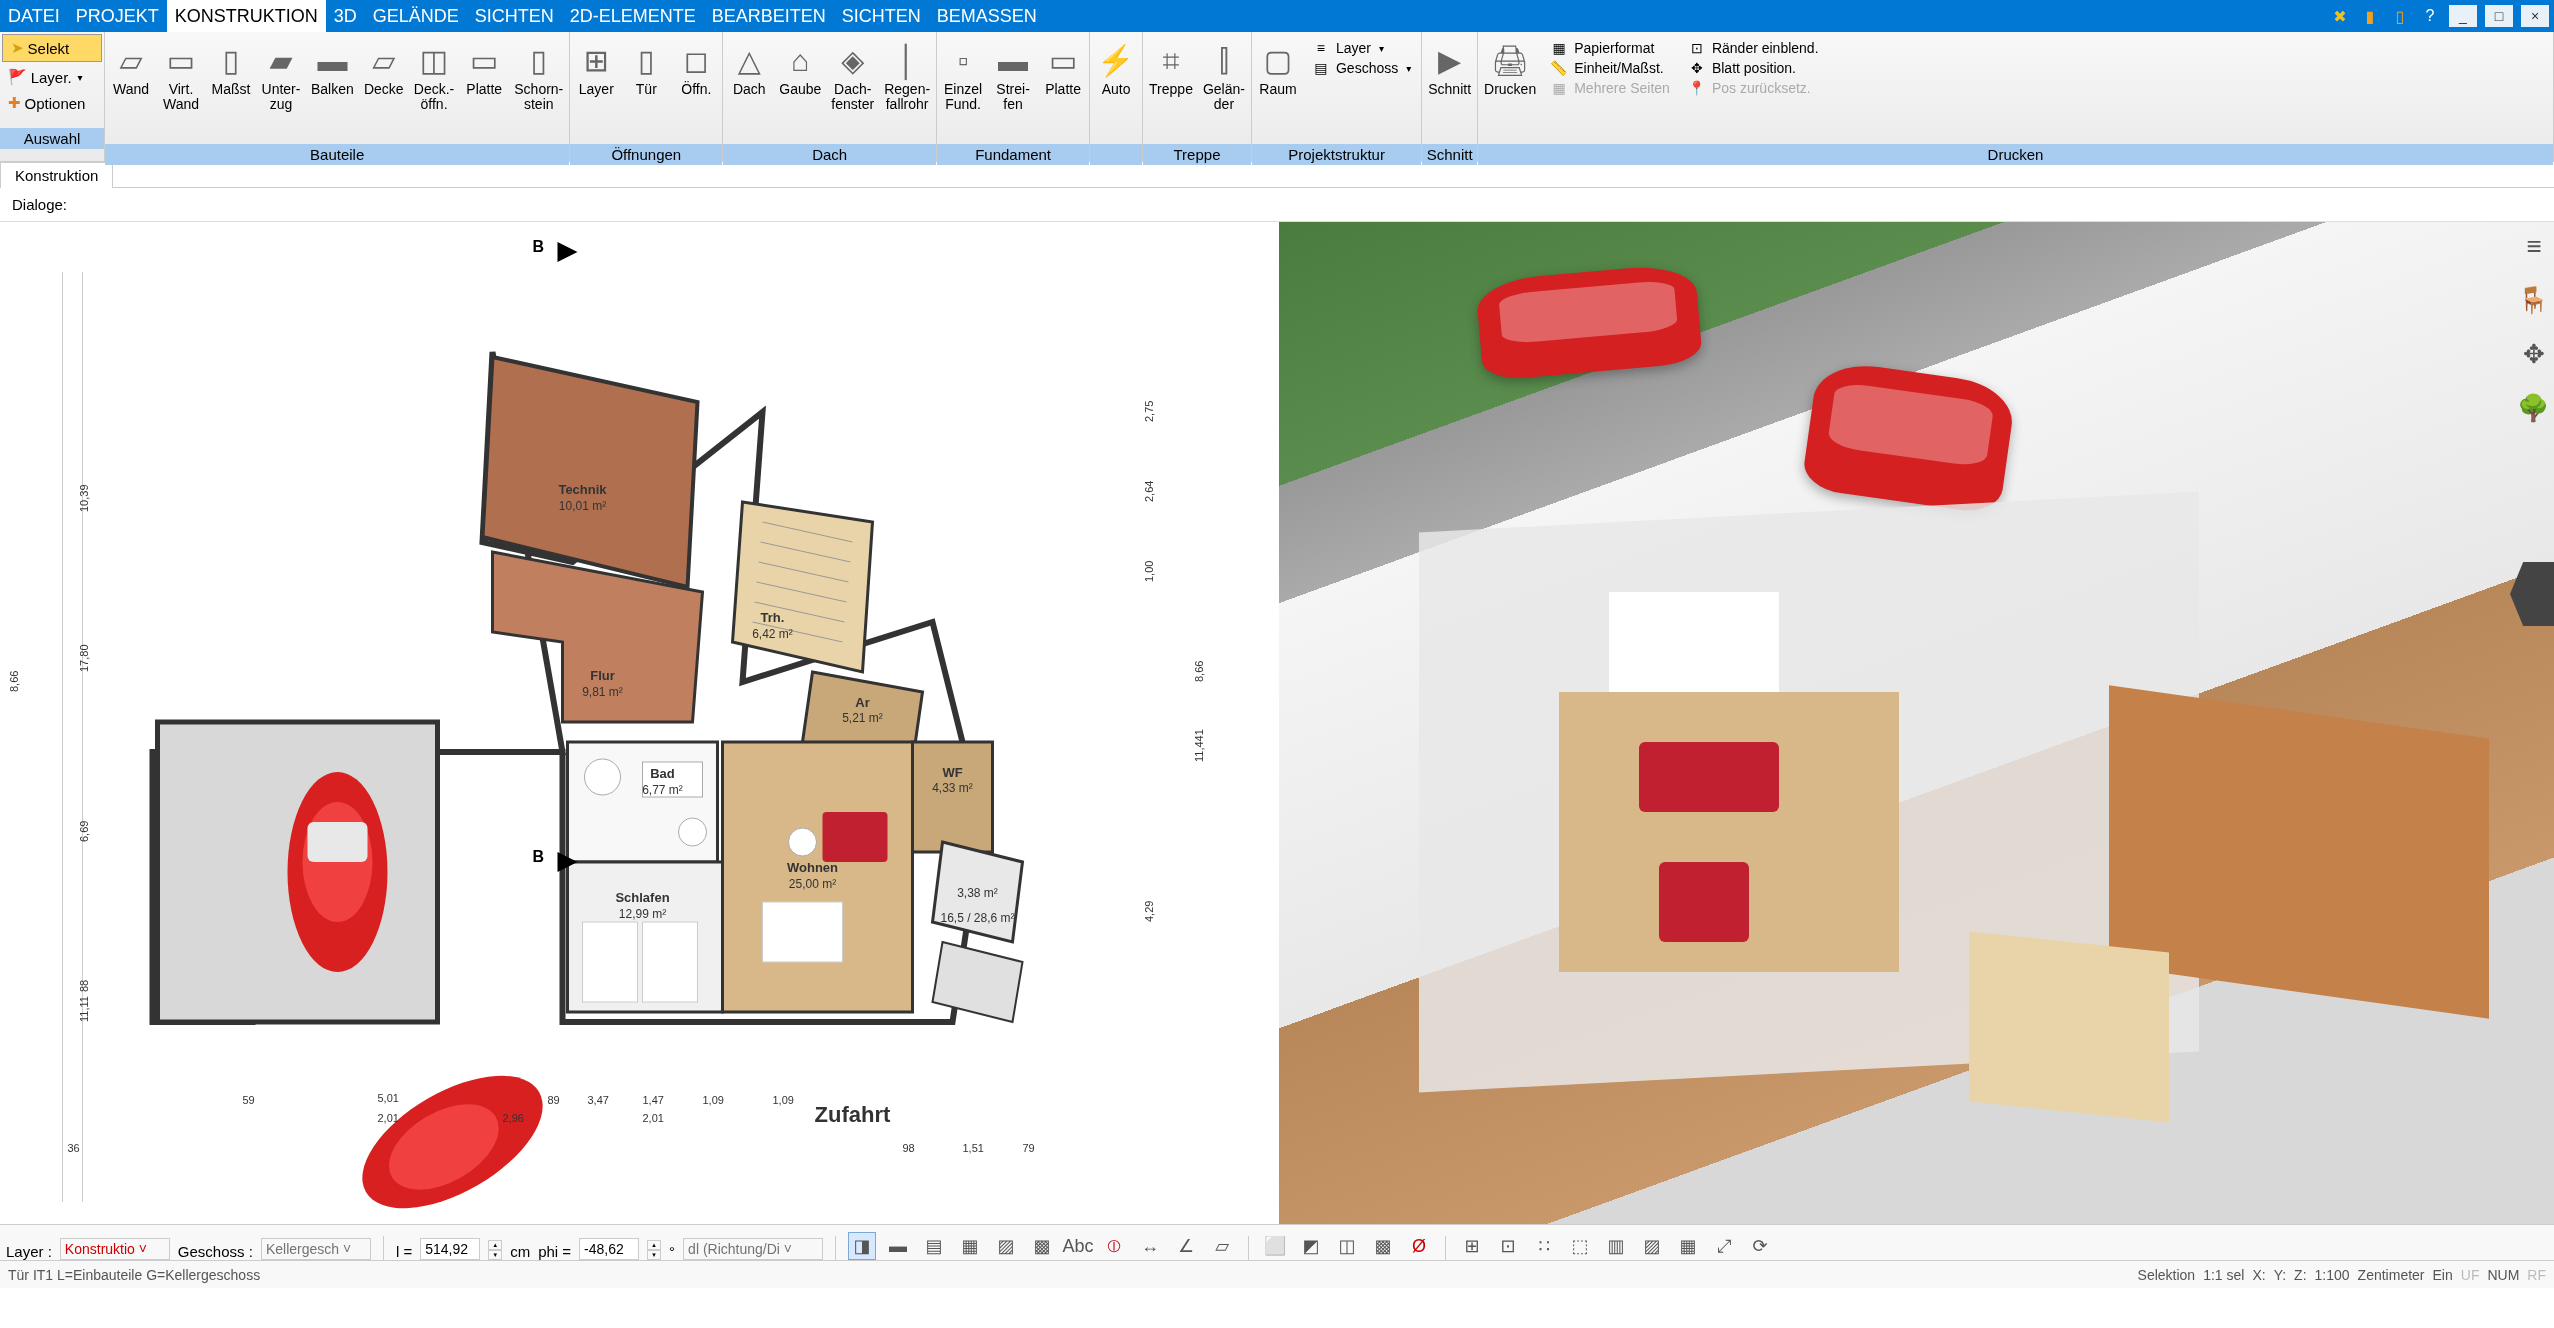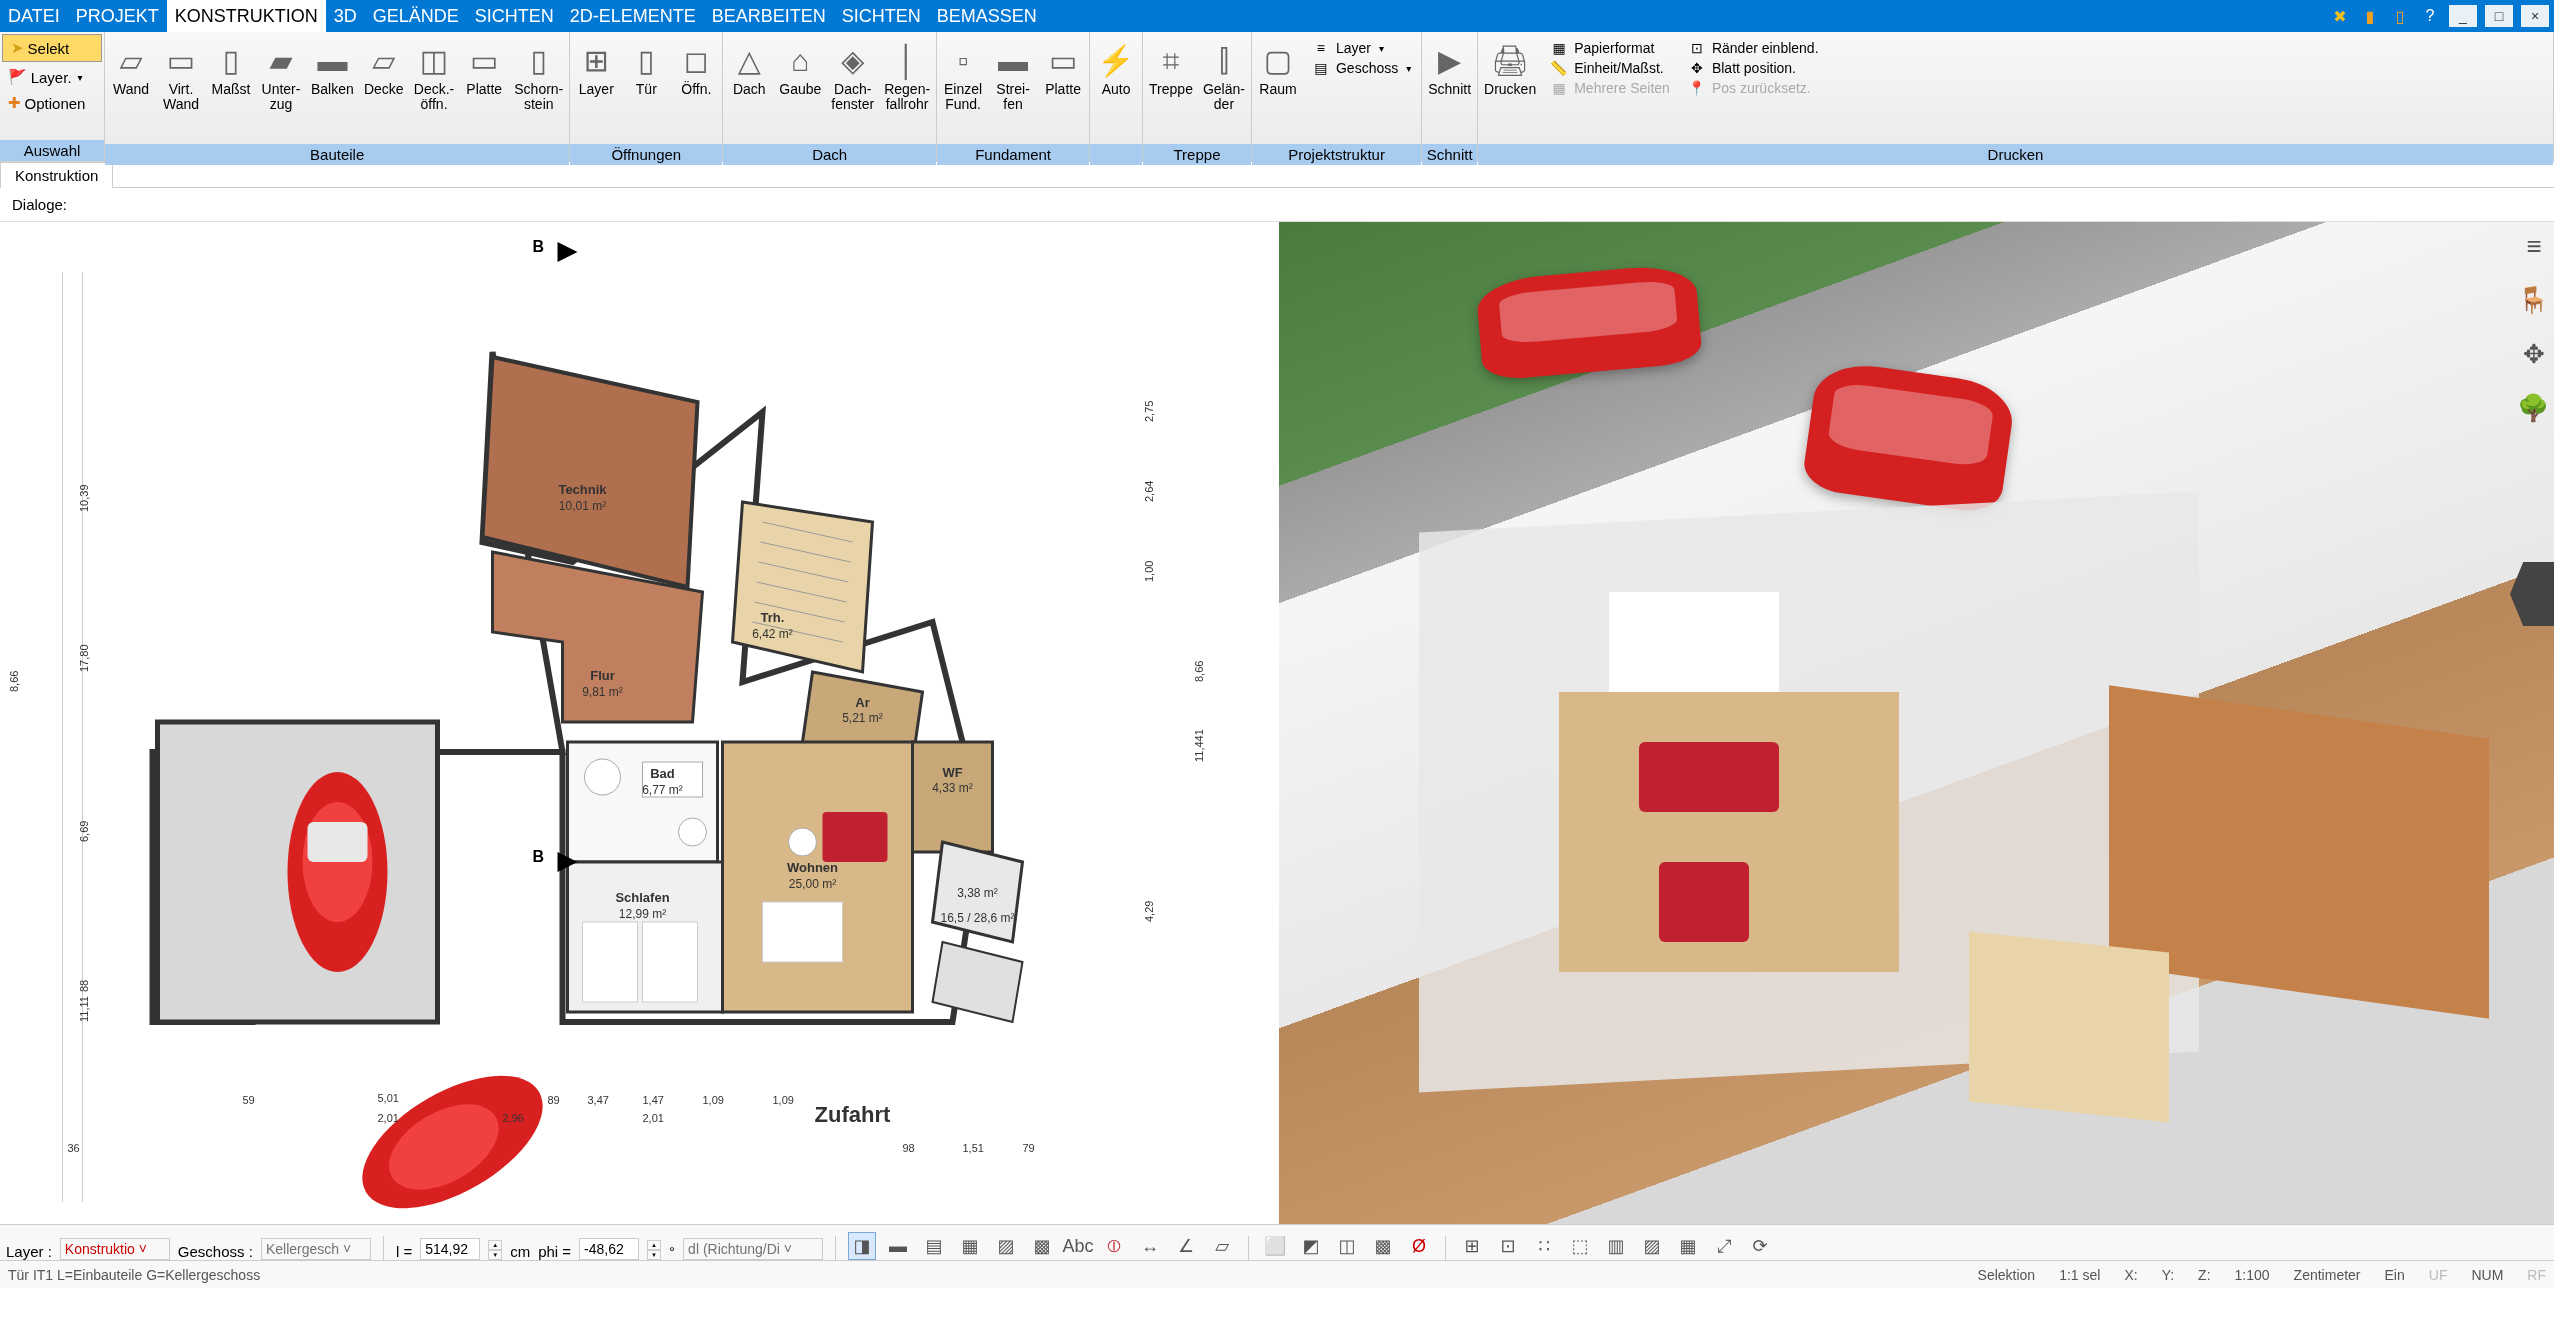--- a/index.html
+++ b/index.html
@@ -16,21 +16,21 @@
 .ribbon-left { width: 105px; border-right: 1px solid #ccc; display: flex; flex-direction: column; }
 .ribbon-left-btn { padding: 4px 8px; display: flex; align-items: center; gap: 4px; cursor: pointer; font-size: 15px; }
 .ribbon-left-btn.selekt { background: #ffd966; border: 1px solid #999; margin: 2px; }
 .selekt-icon { color: #d4a017; }
 
 .ribbon-group { border-right: 1px solid #ccc; display: flex; flex-direction: column; padding: 4px 2px 0; }
 .ribbon-items { display: flex; flex: 1; align-items: flex-start; gap: 2px; }
 .ribbon-item { display: flex; flex-direction: column; align-items: center; padding: 2px 4px; cursor: pointer; font-size: 14px; line-height: 1.1; text-align: center; min-width: 48px; }
 .ribbon-item-icon { height: 44px; display: flex; align-items: center; justify-content: center; font-size: 30px; color: #666; }
 .ribbon-group-label { background: #a8ccf0; text-align: center; font-size: 15px; padding: 2px 0; margin: 0 -2px -4px; }
-.ribbon-left .ribbon-group-label { margin: auto 0 0; }
+.ribbon-left .ribbon-group-label { margin: auto 0 12px; }
 
 .ribbon-text-group { padding: 4px 8px; display: flex; flex-direction: column; gap: 4px; font-size: 14px; }
 .ribbon-text-item { display: flex; align-items: center; gap: 6px; cursor: pointer; white-space: nowrap; }
 .ribbon-text-item .ti-icon { width: 18px; text-align: center; }
 .dropdown-caret { font-size: 10px; margin-left: 2px; }
 
 .sub-tabs { display: flex; border-bottom: 1px solid #ccc; }
 .sub-tab { padding: 4px 14px; font-size: 15px; border: 1px solid #ccc; border-bottom: none; margin-bottom: -1px; background: #fff; cursor: pointer; }
 .dialoge { padding: 8px 12px; font-size: 15px; border-bottom: 1px solid #ddd; }
 
@@ -59,21 +59,21 @@
 .bb-select.black { color: #737373; }
 .bb-input { border: 1px solid #ccc; padding: 2px 4px; font-size: 14px; width: 60px; }
 .bb-spinner { display: flex; flex-direction: column; }
 .bb-spinner span { width: 14px; height: 10px; border: 1px solid #ccc; font-size: 7px; text-align: center; line-height: 8px; cursor: pointer; }
 .bb-sep { width: 1px; height: 24px; background: #ccc; margin: 0 4px; }
 .bb-iconbtn { width: 28px; height: 28px; display: flex; align-items: center; justify-content: center; cursor: pointer; font-size: 18px; color: #555; border: 1px solid transparent; }
 .bb-iconbtn.active { background: #d8e8ff; border-color: #7aa8d8; }
 
 .status-bar { height: 28px; display: flex; align-items: center; padding: 0 8px; gap: 24px; border-top: 1px solid #ccc; background: #f8f8f8; font-size: 14px; color: #555; }
 .status-item { white-space: nowrap; }
-.status-right { margin-left: auto; display: flex; gap: 24px; }
+.status-right { margin-left: auto; display: flex; gap: 8px; }
 </style>
 </head>
 <body>
 
 <div class="topbar">
   <div class="tab">DATEI</div>
   <div class="tab">PROJEKT</div>
   <div class="tab active">KONSTRUKTION</div>
   <div class="tab">3D</div>
   <div class="tab">GELÄNDE</div>

